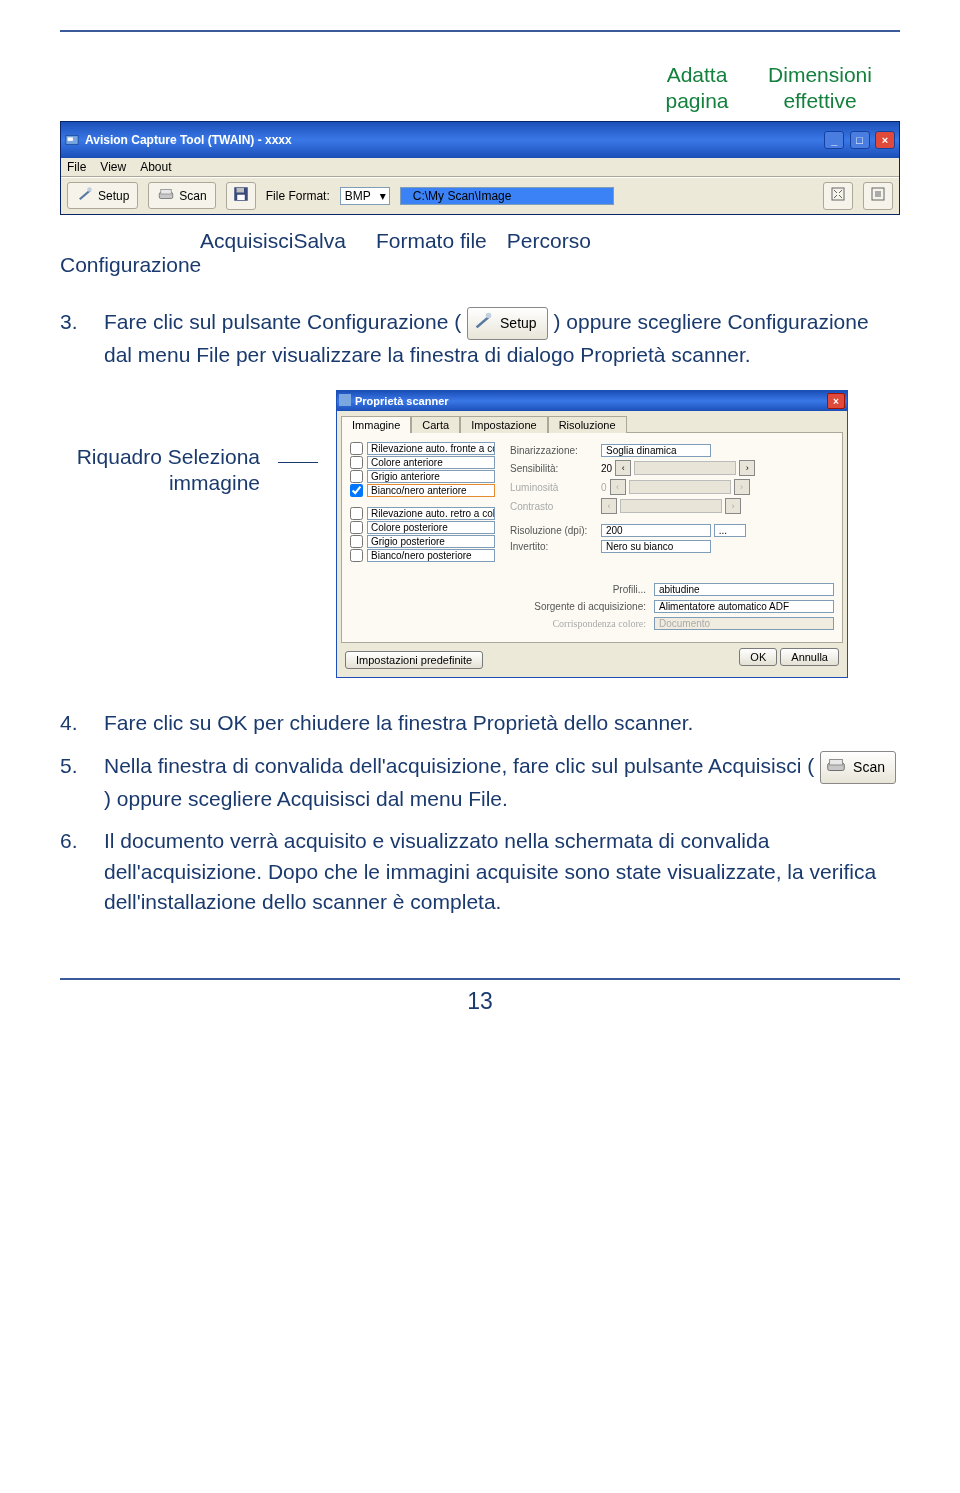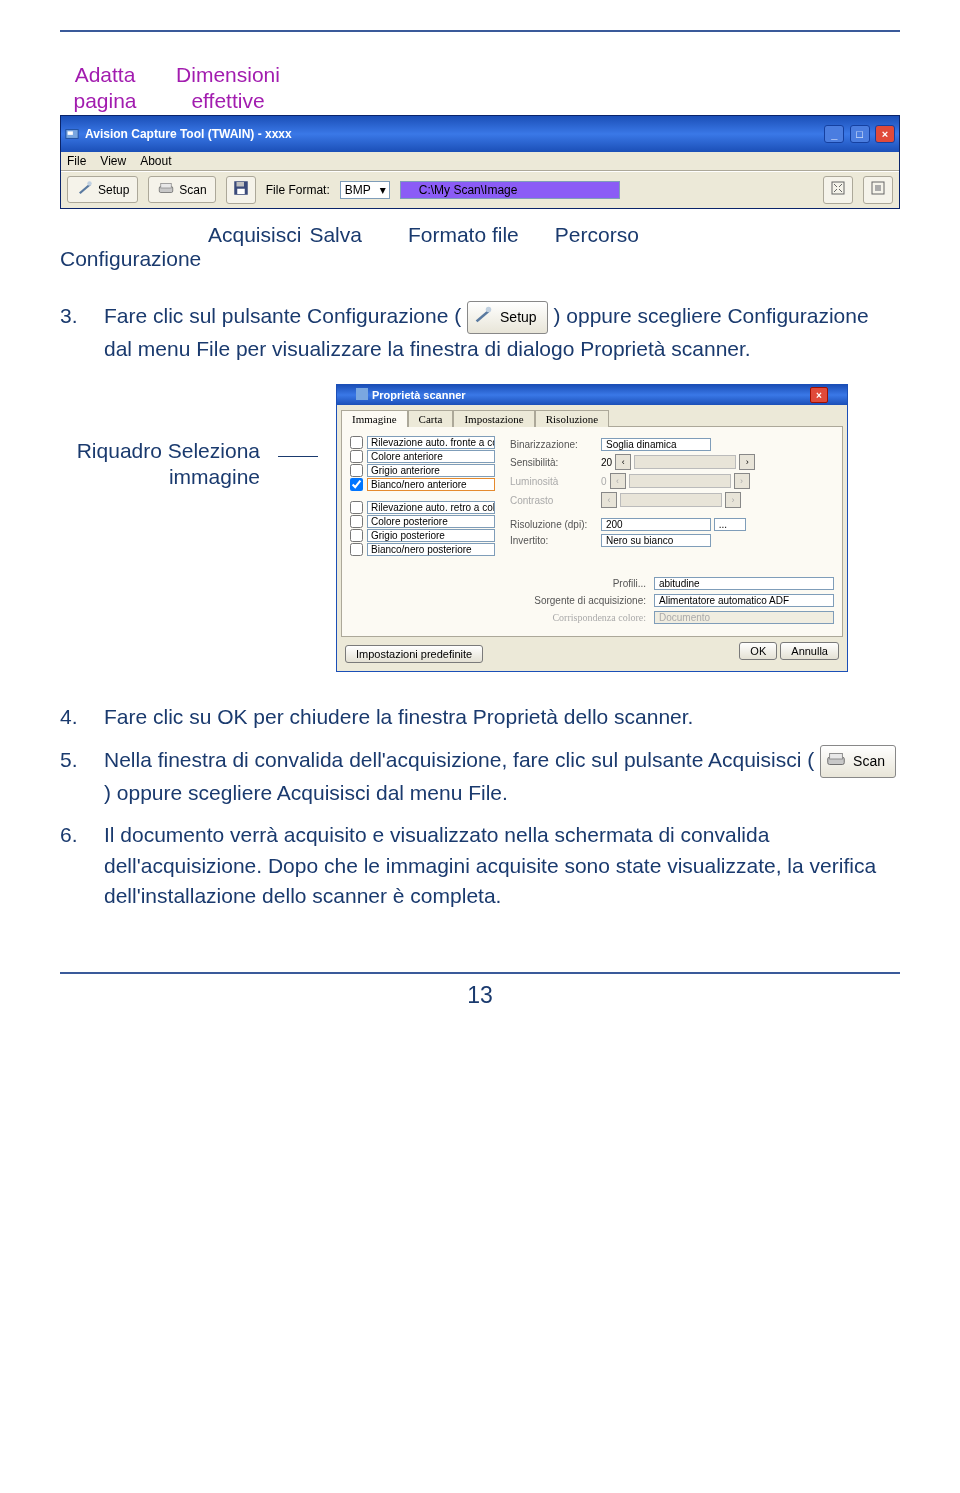--- a/index.html
+++ b/index.html
@@ -21,25 +21,26 @@
     margin-top: 60px;
     margin-bottom: 8px;
   }
   .page-num {
     text-align: center;
     font-size: 23px;
     color: #1a3a6e;
   }
   .fit-labels {
     display: flex;
-    justify-content: flex-start;
+    justify-content: flex-end;
     gap: 18px;
     font-size: 21px;
     padding-right: 20px;
-    color: #a21caf;
+    margin-bottom: 6px;
+    color: #15803d;
   }
   .fit-labels .col {
     text-align: center;
     line-height: 1.25;
   }
   
   .toolbar-window {
     border: 1px solid #0a246a;
     background: #ece9d8;
     font-family: Tahoma, sans-serif;
@@ -102,23 +103,23 @@
   }
   .tw-select {
     border: 1px solid #7f9db9;
     background: #fff;
     padding: 1px 18px 1px 4px;
     font-size: 12px;
     position: relative;
   }
   .tw-path {
     border: 1px solid #7f9db9;
-    background: #8b5cf6;
+    background: #3b82f6;
     font-size: 12px;
-    padding: 1px 18px;
+    padding: 1px 12px;
     flex: 1;
     min-width: 180px;
   }
   .tw-iconbtn {
     width: 28px; height: 26px;
     border: 1px solid #aca899;
     background: #f5f3ea;
     border-radius: 3px;
     display:inline-flex;align-items:center;justify-content:center;
   }
@@ -185,21 +186,21 @@
     border: 1px solid #1b4fb7;
     background: #ece9d8;
     font-family: Tahoma, sans-serif;
     font-size: 11px;
     color: #000;
     width: 510px;
   }
   .props-titlebar {
     background: linear-gradient(to bottom,#1b4fb7 0%,#3a78e7 50%,#1b4fb7 100%);
     color: #fff;
-    padding: 2px 19px;
+    padding: 2px 2px;
     font-weight: bold;
     display: flex;
     justify-content: space-between;
     align-items:center;
   }
   .props-titlebar .xbtn{
     width:16px;height:14px;background:#e04a3a;border:1px solid #a01000;border-radius:2px;
     display:inline-flex;align-items:center;justify-content:center;color:#fff;font-size:10px;
   }
   .tabs {
@@ -208,21 +209,20 @@
     gap:0;
   }
   .tab {
     border:1px solid #aca899;
     border-bottom:none;
     padding:2px 10px;
     background:#ece9d8;
     font-size:11px;
     position:relative;
     bottom:-1px;
-    font-family:Liberation Serif, serif;
   }
   .tab.active{background:#fcfaf3;}
   .tab-body{
     border:1px solid #aca899;
     margin:0 4px 6px 4px;
     background:#fcfaf3;
     padding:8px;
   }
   .img-row{display:flex;gap:10px;}
   .img-col{width:150px;}
@@ -319,21 +319,21 @@
         <span><svg width="16" height="16" viewBox="0 0 16 16">
               <rect x="2" y="2" width="12" height="12" fill="none" stroke="#666"></rect>
               <rect x="5" y="5" width="6" height="6" fill="#aaa"></rect>
             </svg></span>
       </span>
     </div>
   </div>
 
   <div class="annot-row" style="margin-top:14px;margin-bottom:30px;">
     <div style="display:flex;flex-direction:column;">
-      <div style="display:flex;gap:8px;">
+      <div style="display:flex;gap:0;">
         <span style="width:140px;"></span>
         <span class="label">Acquisisci</span>
         <span class="label">Salva</span>
         <span style="width:30px"></span>
         <span class="label">Formato file</span>
         <span style="width:20px"></span>
         <span class="label">Percorso</span>
       </div>
       <div class="label" style="margin-top:0;">Configurazione</div>
     </div>

